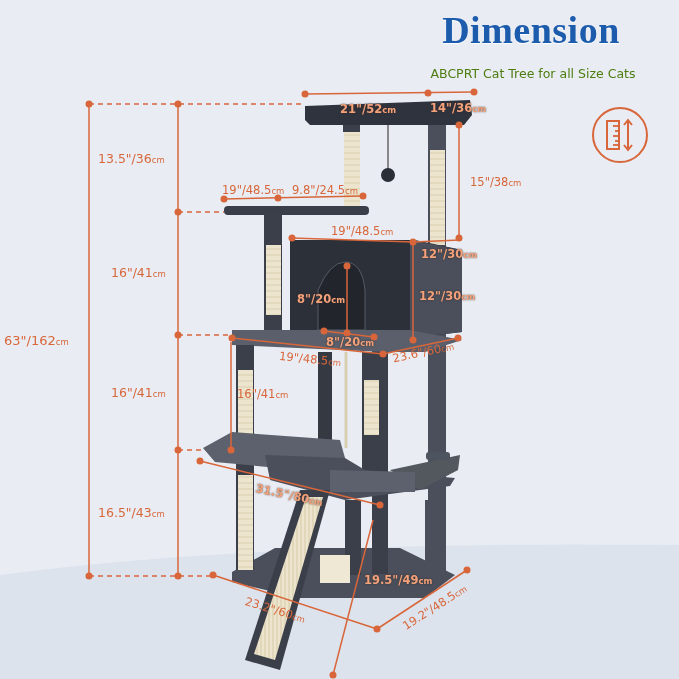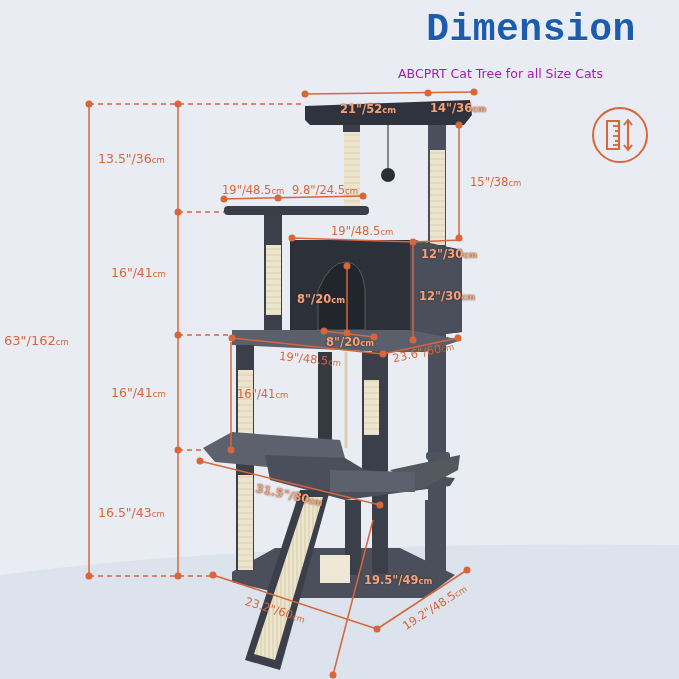--- a/index.html
+++ b/index.html
@@ -7,27 +7,27 @@
     width: 679px; height: 679px; overflow: hidden;
     background: #e9edf3;
     font-family: "DejaVu Sans", sans-serif;
     position: relative;
   }
   .floor {
     position: absolute; left: 0; top: 0; width: 679px; height: 679px;
   }
   .title {
     position: absolute; left: 400px; top: 8px; width: 262px; text-align: center;
-    font-family: Liberation Mono, monospace; font-weight: bold;
+    font-family: Liberation Serif, serif; font-weight: bold;
     font-size: 38px; color: #1d5cac; letter-spacing: 0.5px;
     text-shadow: 0 1px 1px #fff;
   }
   .subtitle {
-    position: absolute; left: 398px; top: 66px; width: 270px; text-align: left;
-    font-family: "DejaVu Sans", sans-serif; font-size: 12.5px; color: #a21caf;
+    position: absolute; left: 398px; top: 66px; width: 270px; text-align: center;
+    font-family: "DejaVu Sans", sans-serif; font-size: 12.5px; color: #4d7c0f;
   }
   .lbl {
     position: absolute; color: #d8663a; font-family: "DejaVu Sans", sans-serif;
     font-size: 11.5px; white-space: nowrap;
   }
   .lbl.on { color: #f3a27c; text-shadow: 0 0 2px #3c2a22; font-weight: bold; }
   .cm { font-size: 8.5px; }
   .icon-badge { position: absolute; left: 590px; top: 105px; width: 60px; height: 60px; }
   svg.art { position: absolute; left: 0; top: 0; }
 </style>

